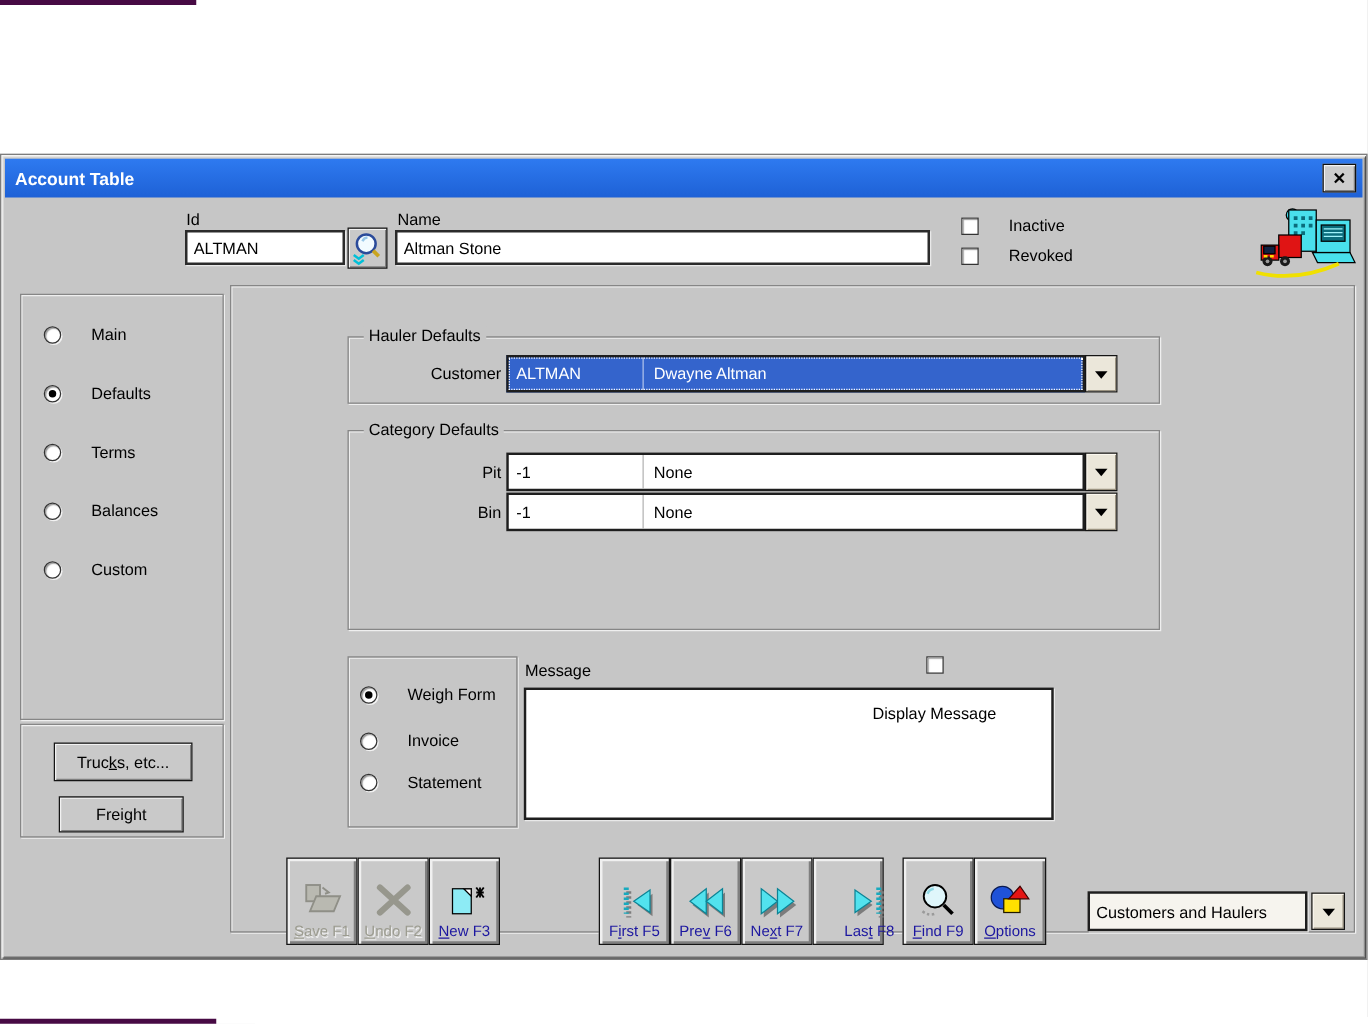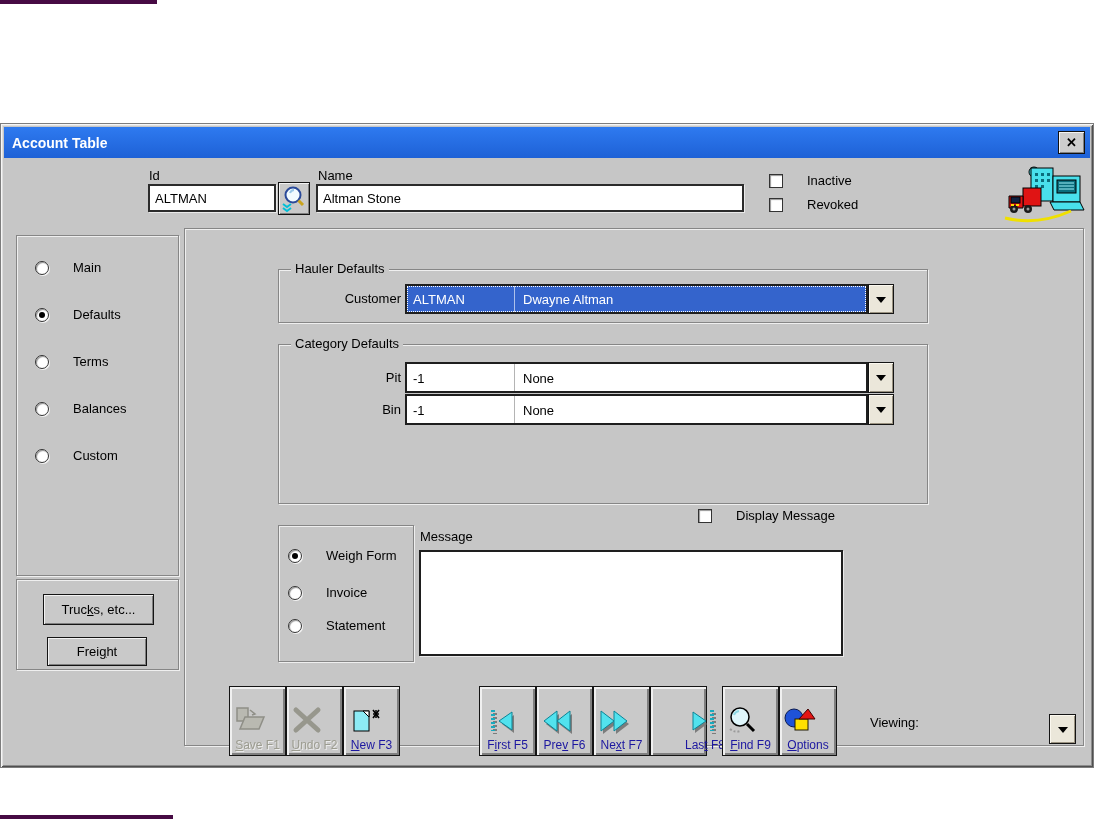--- a/index.html
+++ b/index.html
@@ -59,21 +59,21 @@
     box-shadow: inset 1px 1px 0 #fbf8ef, inset -1px -1px 0 #9a9280;
     display:flex; align-items:center; justify-content:center; }
   .tri { width:0; height:0; border:5px solid transparent; border-top:6px solid #000;
     margin-top:6px; }
 
   textarea.msg { position:absolute; resize:none; background:#fff; border:2px solid #1e1e1e;
     box-shadow:1px 1px 0 #e9e9e9; font-family:"Liberation Sans", sans-serif; font-size:13px; }
 
   .tool-btn { position:absolute; top:562px; height:70px; background:#c9c9c9;
     border:1px solid #141414; box-shadow: inset 2px 2px 0 #f0f0f0, inset -2px -2px 0 #7f7f7f;
-    display:flex; flex-direction:column; justify-content:flex-end;
+    display:flex; flex-direction:column; align-items:center; justify-content:flex-end;
     padding-bottom:3px; }
   .tool-btn .btn-label { font-size:12px; color:#1c17a0; line-height:13px; white-space:nowrap; }
   .tool-btn.disabled .btn-label { color:#9c9c90; text-shadow:1px 1px 0 #ececec; }
   .mn { text-decoration:underline; }
   .tool-btn svg { flex:0 0 auto; margin-bottom:2px; }
 
   .viewing-field { position:absolute; background:#f6f4ee; border:2px solid #1e1e1e;
     box-shadow:1px 1px 0 #e9e9e9; display:flex; align-items:center; padding-left:5px;
     font-size:13px; }
   button { cursor:default; }
@@ -234,21 +234,21 @@
     <span class="radio"></span>
     <span>Invoice</span>
   </div>
   <div class="row-item" style="left:287px;top:494px;">
     <span class="radio"></span>
     <span>Statement</span>
   </div>
 
   <div class="lbl" style="left:419px;top:405px;">Message</div>
   <textarea class="msg" style="left: 418px; top: 426px; width: 424px; height: 106px;"></textarea>
-  <div class="row-item" style="left:697px;top:384px;">
+  <div class="row-item" style="left:697px;top:401px;flex-direction:column;">
     <span class="cb"></span>
     <span>Display Message</span>
   </div>
 
   <button class="tool-btn disabled" style="left:228px;width:57px;">
     <svg width="40" height="32" viewBox="0 0 40 32">
       <g fill="#b9b9b1" stroke="#8f8f87" stroke-width="1.5">
         <rect x="7" y="3" width="11" height="13"></rect>
         <path d="M15 12 h19 l-5 12 h-19 z"></path>
       </g>
@@ -325,17 +325,20 @@
   <button class="tool-btn" style="left:778px;width:58px;">
     <svg width="40" height="32" viewBox="0 0 40 32">
       <circle cx="14" cy="13" r="9" fill="#1f52d8" stroke="#0a1a50"></circle>
       <rect x="15" y="14" width="13" height="11" fill="#ffe000" stroke="#201a00"></rect>
       <path d="M19 14 L35 14 L28 4 Z" fill="#e41414" stroke="#400000"></path>
     </svg>
     <span class="btn-label"><span></span><span class="mn">O</span><span>ptions</span></span>
   </button>
 
   <div class="lbl" style="left:869px;top:591px;">Viewing:</div>
+  <div class="viewing-field" style="left:869px;top:589px;width:176px;height:32px;">
+    <span>Customers and Haulers</span>
+  </div>
   <button class="drop-btn" style="position:absolute;left:1048px;top:590px;width:27px;height:30px;">
       <span class="tri"></span>
     </button>
 
 </div>
 
 </body></html>

